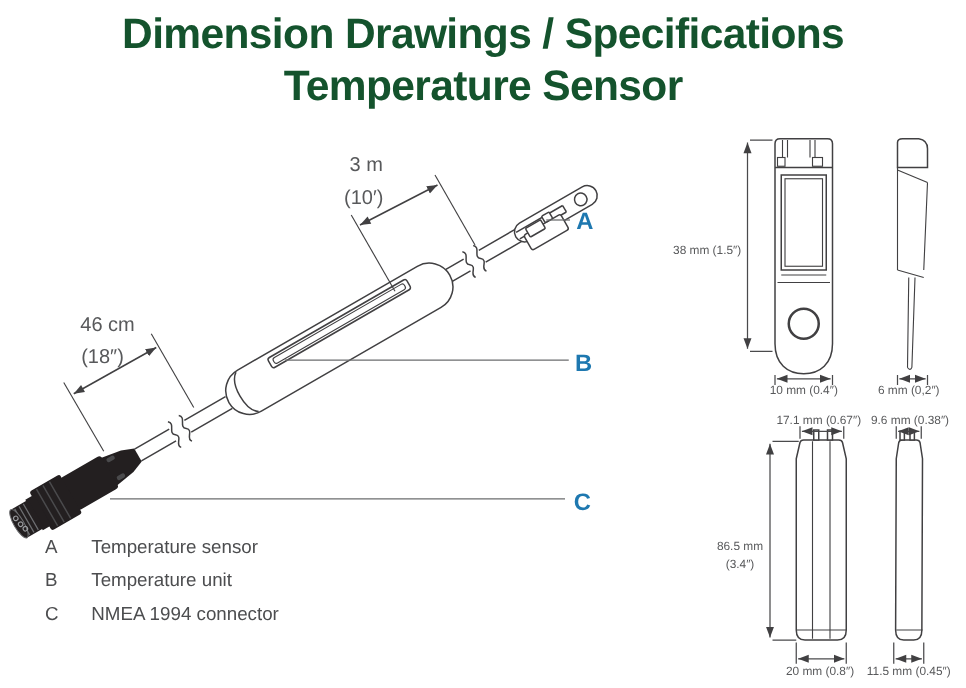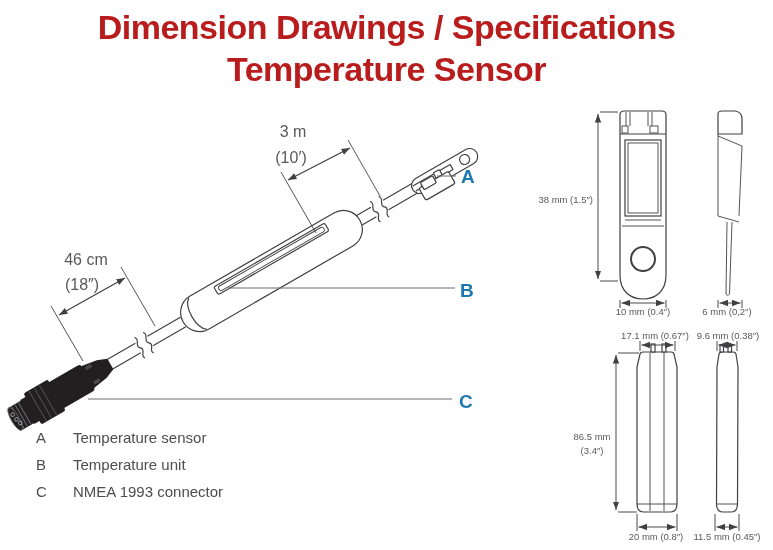--- a/index.html
+++ b/index.html
@@ -1,19 +1,19 @@
 <!DOCTYPE html>
 <html><head>
 <meta charset="utf-8">
 <style>
   html,body{margin:0;padding:0;background:#ffffff;}
   .page{position:relative;width:773px;height:550px;background:#ffffff;overflow:hidden;
         font-family:"Liberation Sans",sans-serif;}
   .title{position:absolute;top:6px;left:0;width:100%;text-align:center;
-         color:#b91c1c;font-weight:bold;font-size:34px;line-height:42px;letter-spacing:-0.5px;}
+         color:#14532d;font-weight:bold;font-size:34px;line-height:42px;letter-spacing:-0.5px;}
   .drawing-svg{position:absolute;left:0;top:0;}
   .legend{position:absolute;left:36px;top:424px;color:#4c4d4f;font-size:15px;}
   .legend-row{display:flex;height:27px;align-items:center;}
   .legend-key{width:37px;}
   .dim-text{fill:#58595b;font-size:9.5px;font-family:"Liberation Sans",sans-serif;}
   .dim-text-lg{fill:#58595b;font-size:16px;font-family:"Liberation Sans",sans-serif;}
   .callout{fill:#1e78b0;font-size:19px;font-weight:bold;font-family:"Liberation Sans",sans-serif;}
   .ln{stroke:#414042;fill:none;stroke-width:1.2;}
   .lnthin{stroke:#414042;fill:none;stroke-width:0.9;}
   .dimln{stroke:#4a4a4c;fill:none;stroke-width:1;}
@@ -179,17 +179,17 @@
     <div class="legend-row">
       <span class="legend-key">A</span>
       <span>Temperature sensor</span>
     </div>
     <div class="legend-row">
       <span class="legend-key">B</span>
       <span>Temperature unit</span>
     </div>
     <div class="legend-row">
       <span class="legend-key">C</span>
-      <span>NMEA 1993 connector</span>
+      <span>NMEA 1994 connector</span>
     </div>
   </div>
 
 </div>
 
 </body></html>

